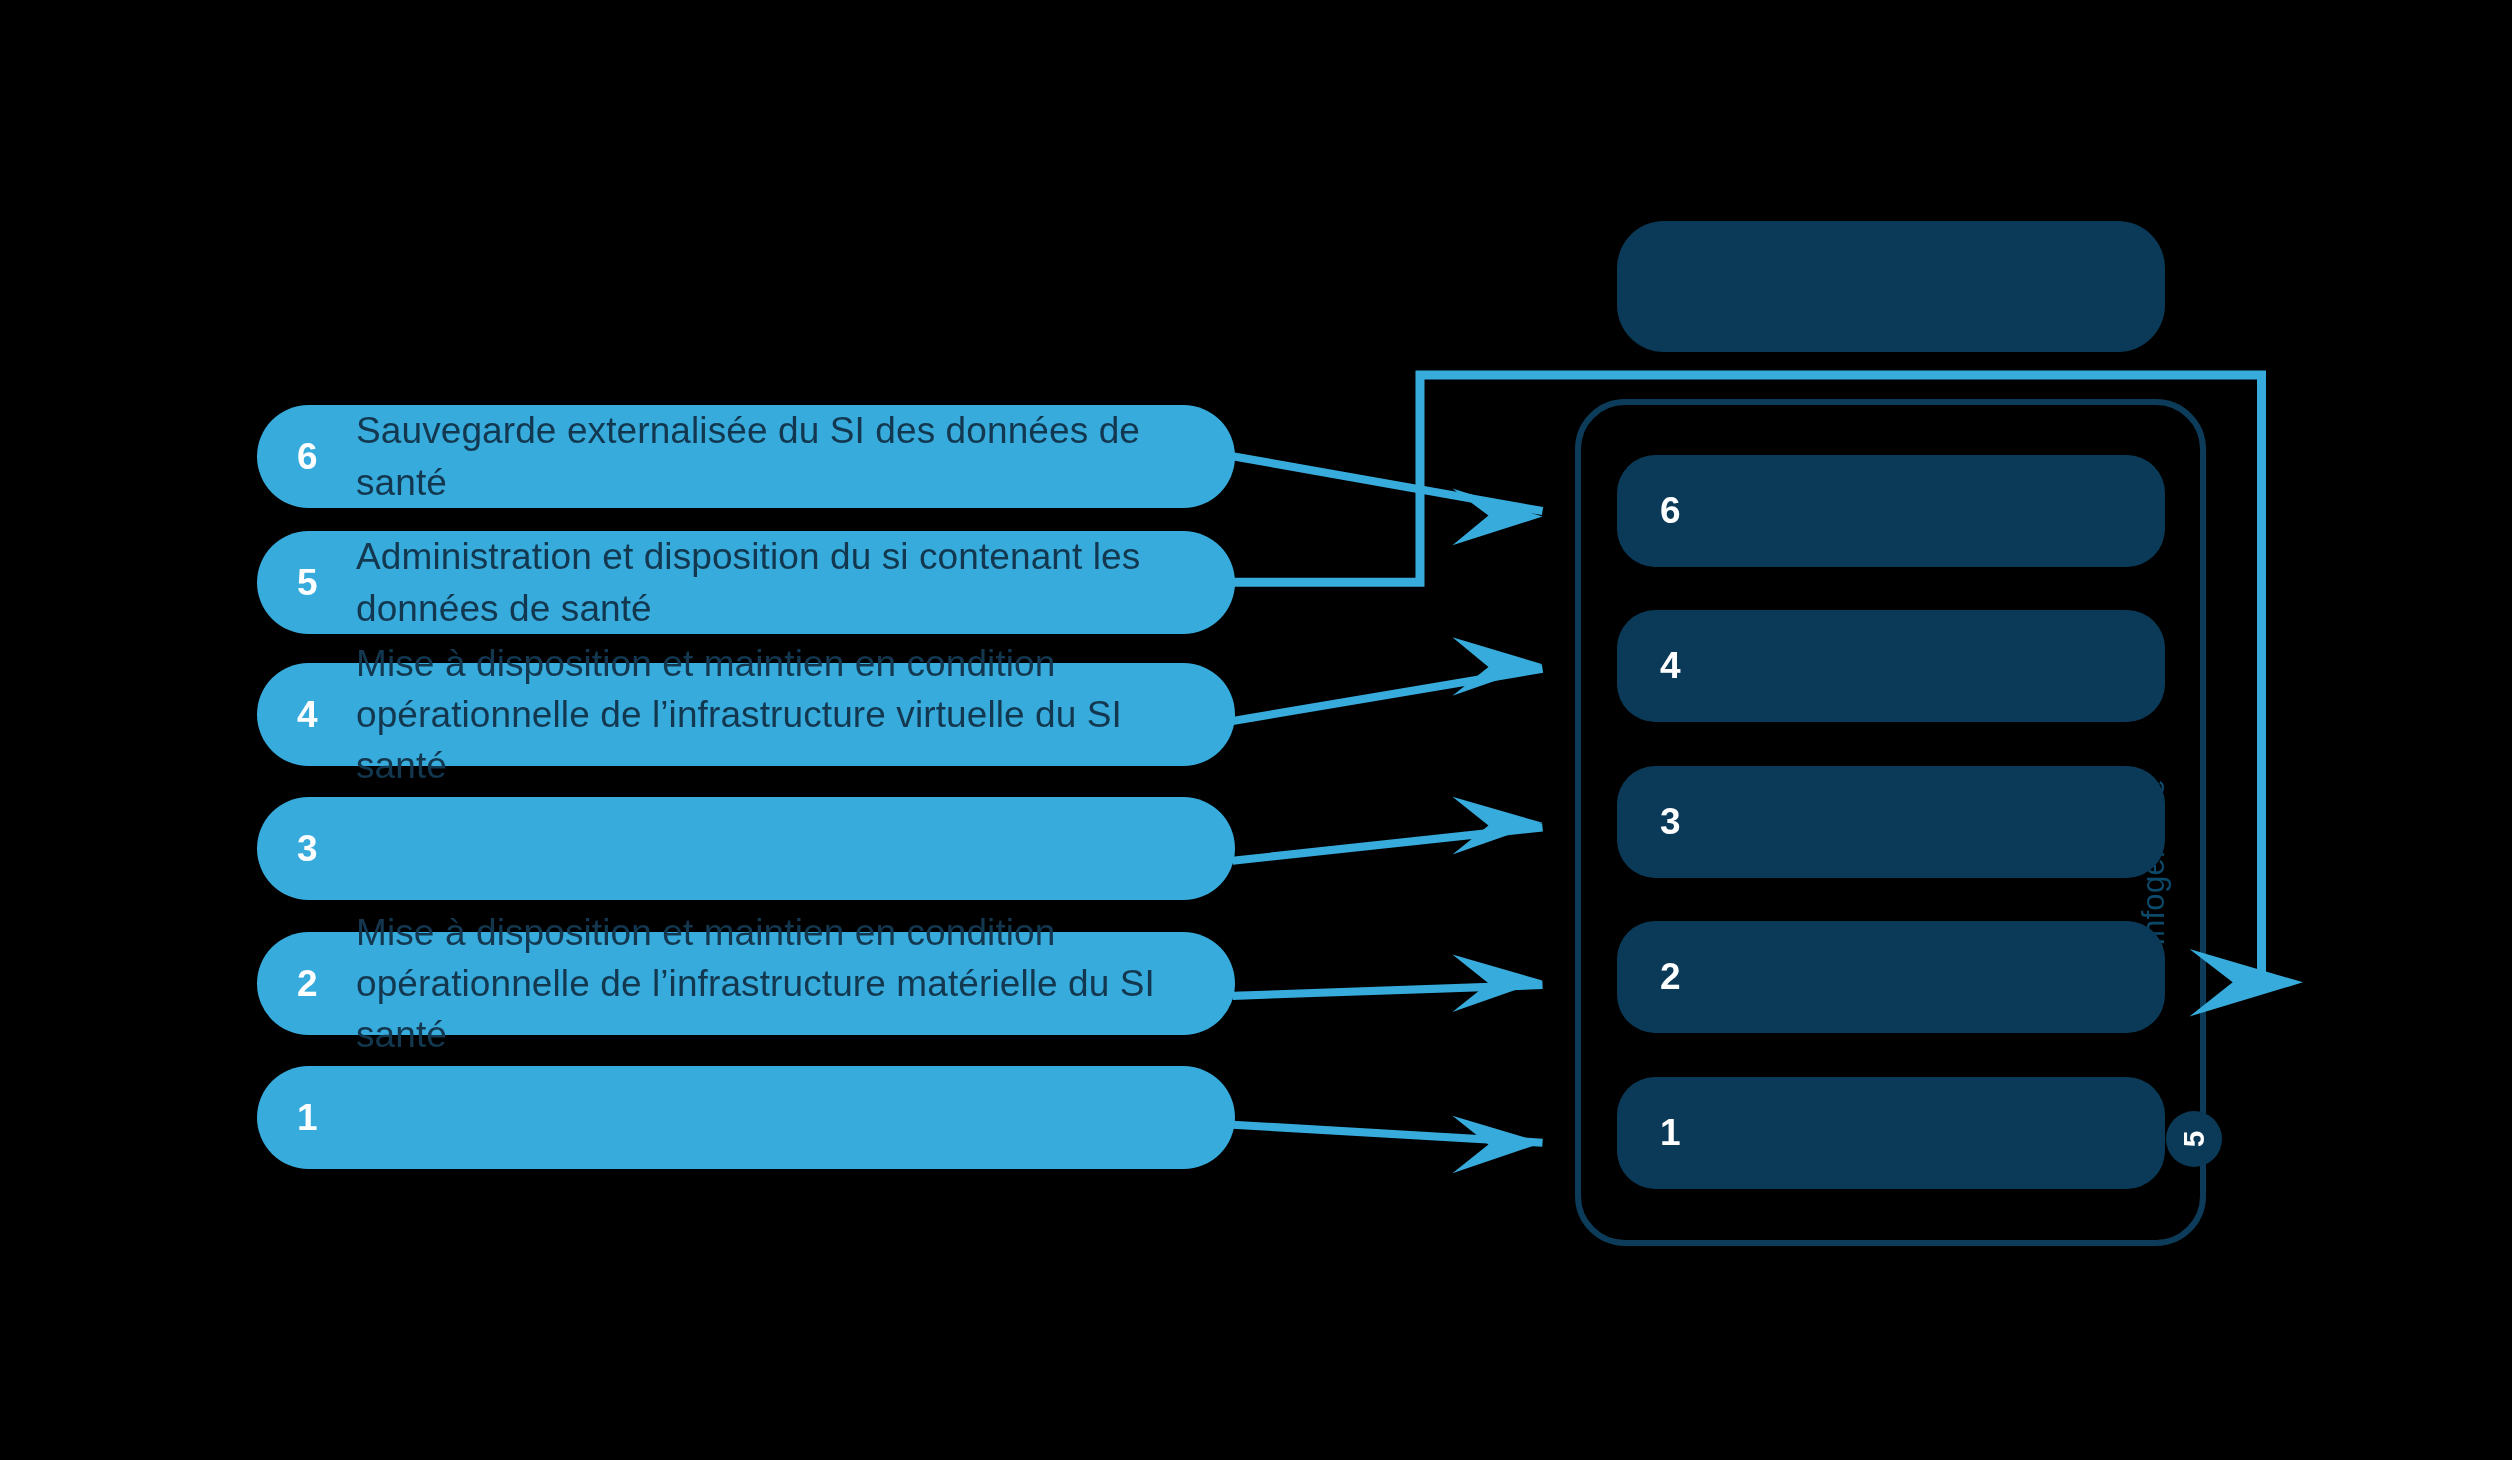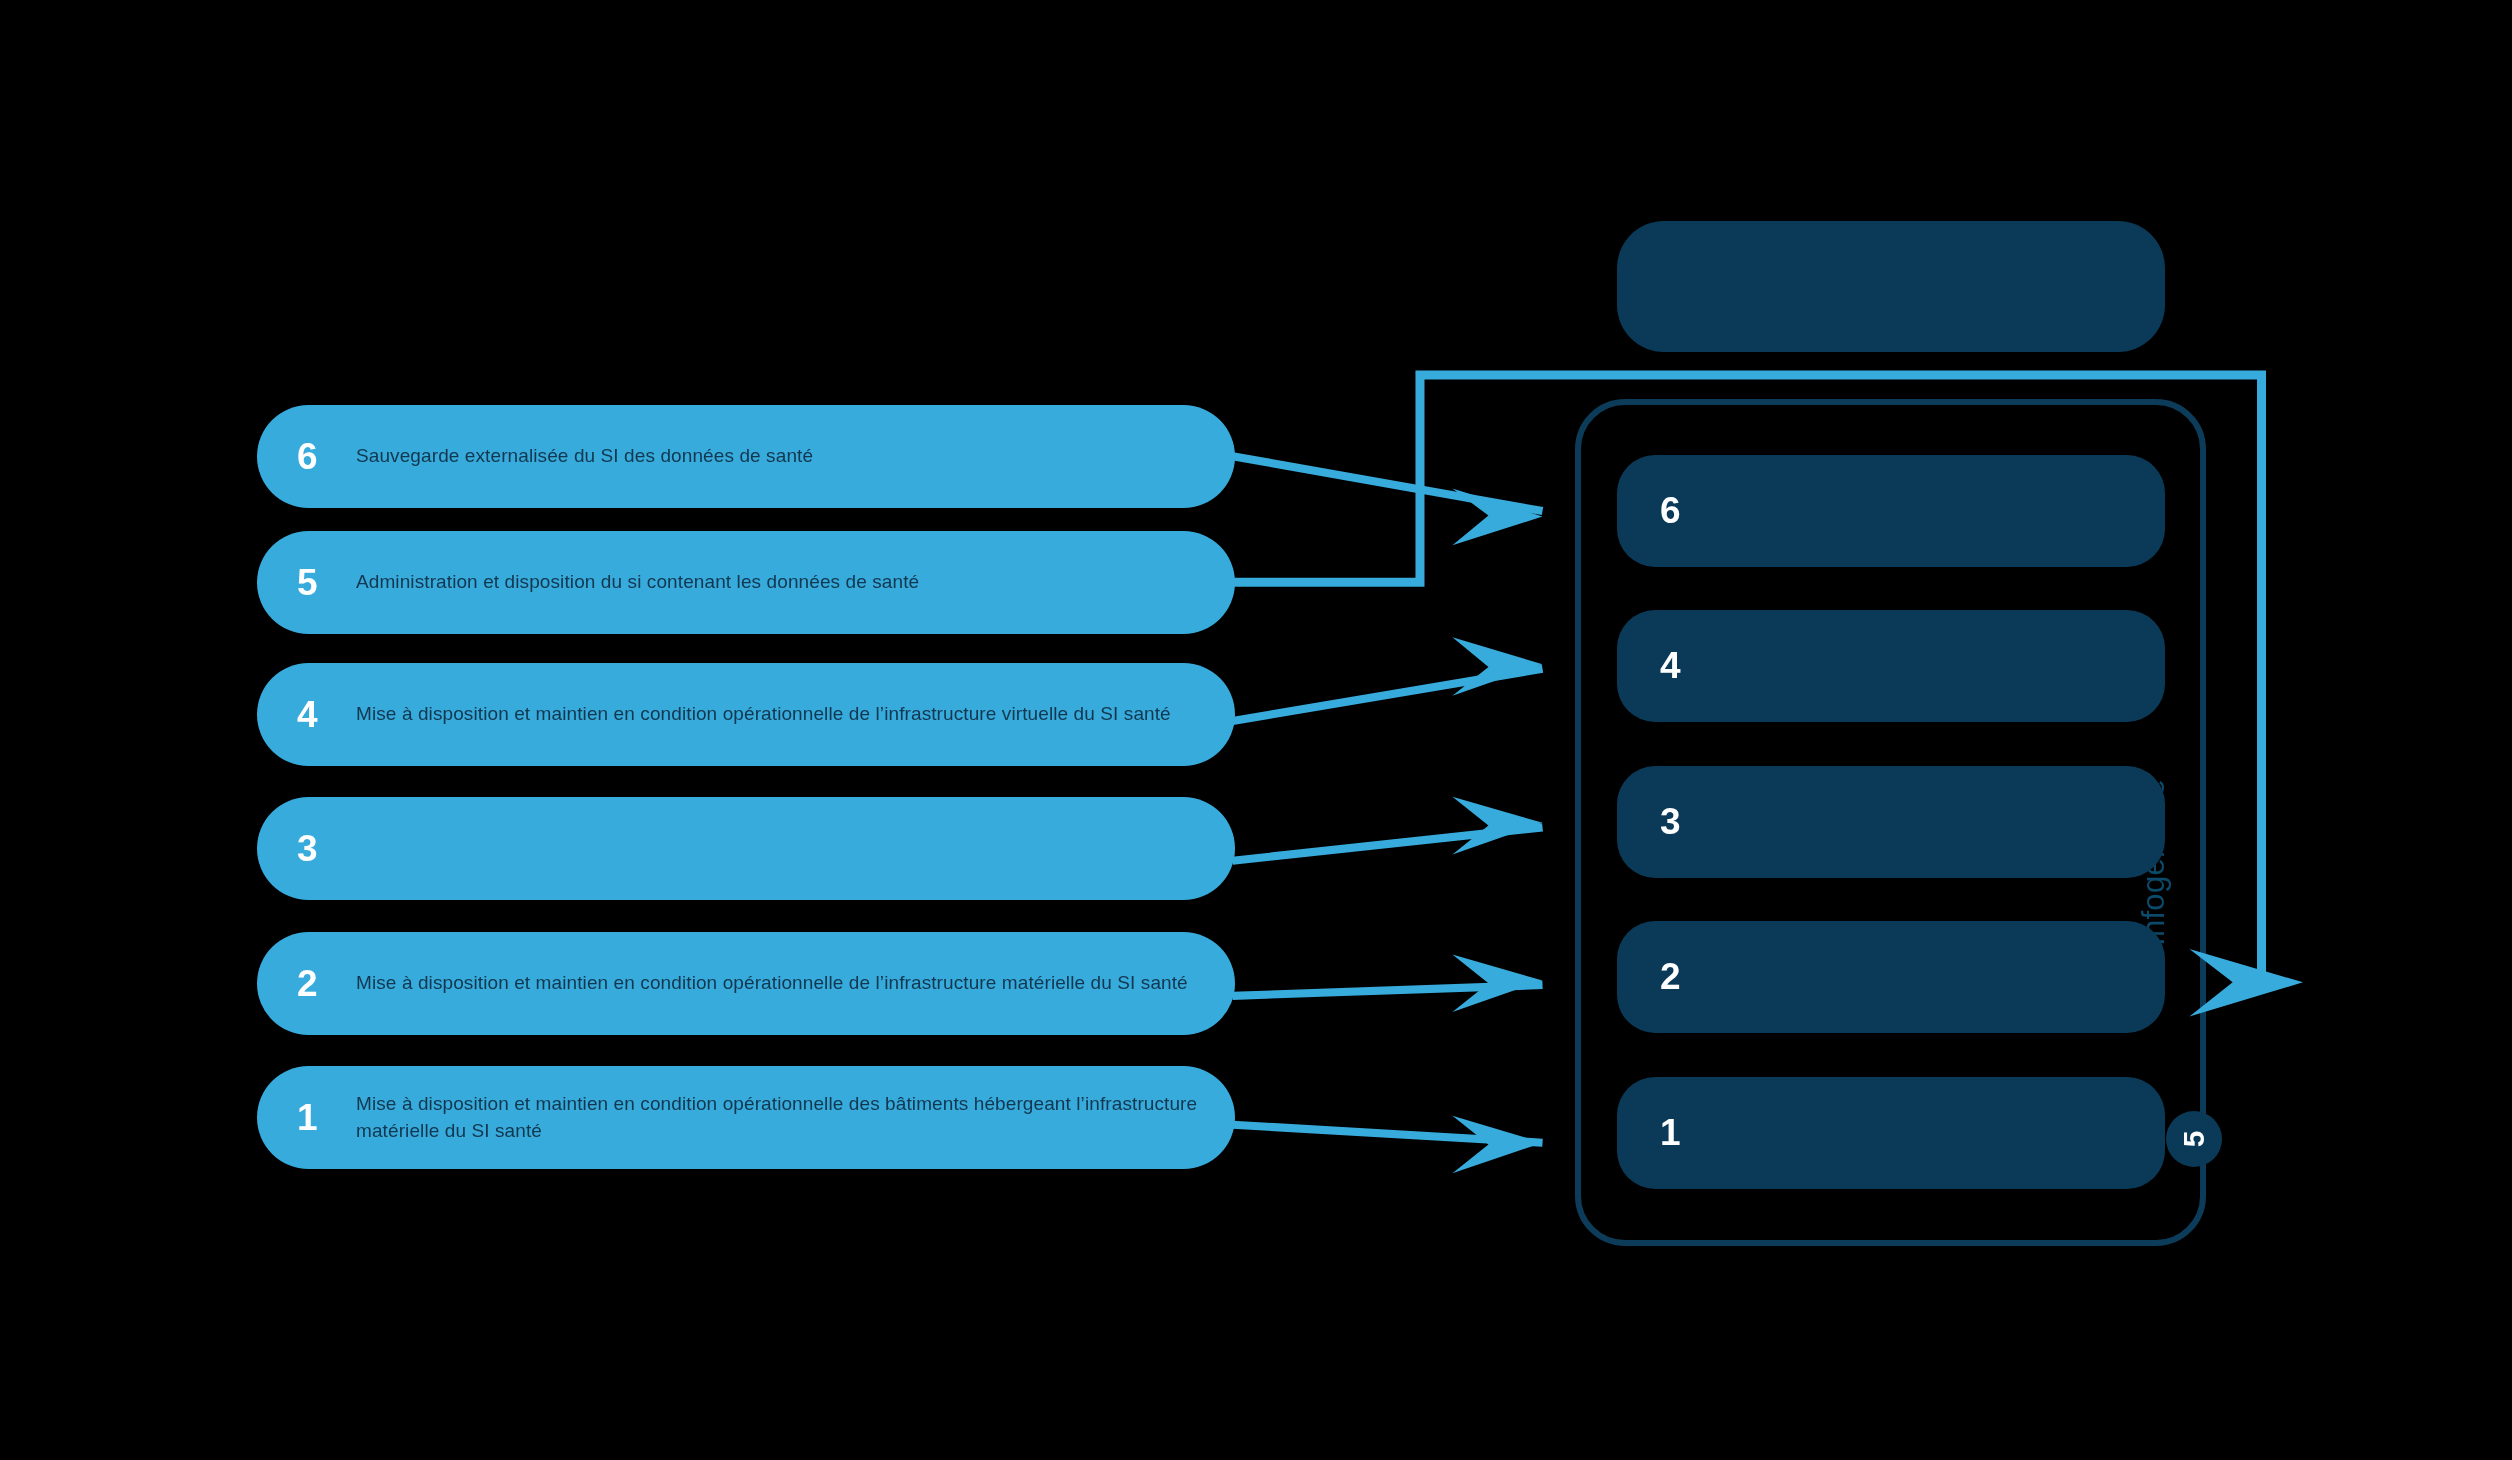--- a/index.html
+++ b/index.html
@@ -47,21 +47,21 @@
     color: #ffffff;
     font-size: 37px;
     font-weight: bold;
     width: 50px;
     flex: 0 0 50px;
     text-align: left;
     letter-spacing: 0px;
   }
   .activity-label {
     color: #12374f;
-    font-size: 19px;
+    font-size: 37px;
     line-height: 1.38;
     font-weight: normal;
     letter-spacing: 0.1px;
     padding-left: 9px;
   }
 
   
   .stack-box {
     position: absolute;
     left: 1617px;
@@ -191,21 +191,20 @@
     <div class="activity-num">3</div>
   </div>
 
   <div class="activity-card" style="top:932px; height:103px;">
     <div class="activity-num">2</div>
     <div class="activity-label">Mise à disposition et maintien en condition opérationnelle de l’infrastructure matérielle du SI santé</div>
   </div>
 
   <div class="activity-card" style="top:1066px; height:103px;">
     <div class="activity-num">1</div>
-    <div class="activity-label">Mise à disposition et maintien en condition opérationnelle des bâtiments hébergeant l’infrastructure matérielle du SI santé</div>
   </div>
 
   <div class="stack-box header-box" style="top:221px; height:131px;">
     <span></span>
   </div>
 
   <div id="stack-outline"></div>
 
   <div class="stack-box" style="top:455px; height:112px;">
     <span class="stack-num">6</span>

